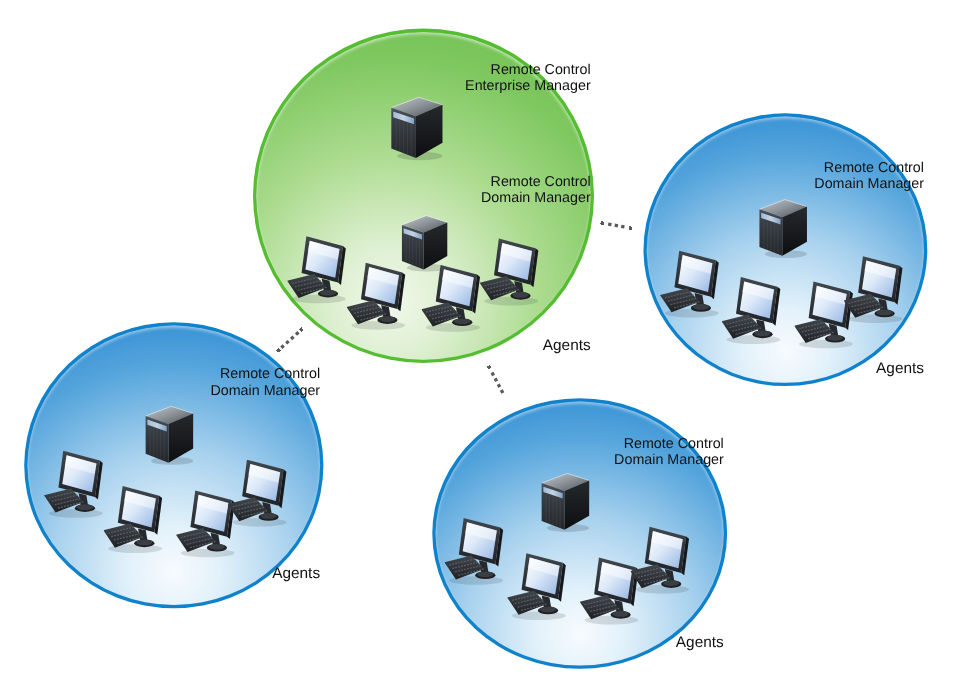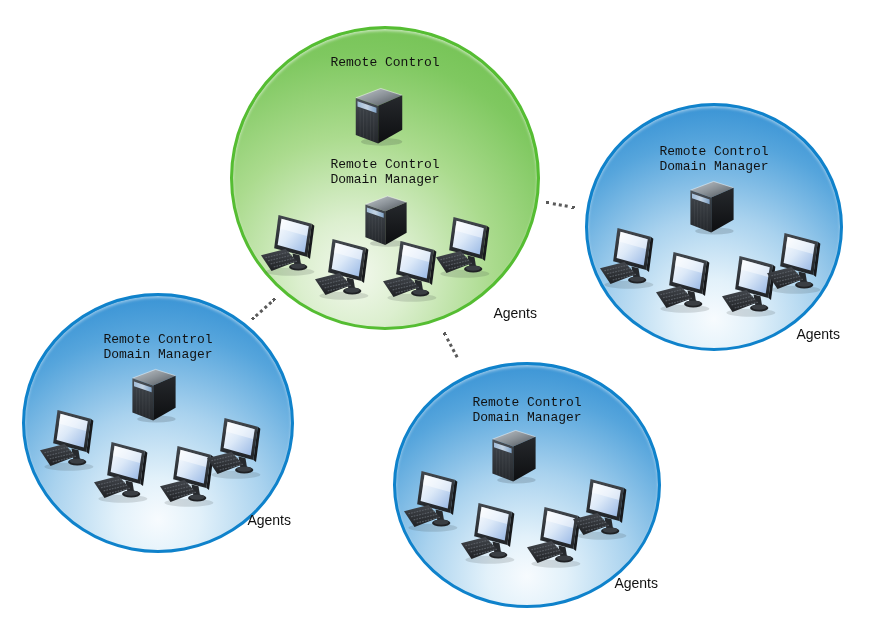--- a/index.html
+++ b/index.html
@@ -13,22 +13,22 @@
     background:radial-gradient(circle at 40% 82%,
       #f2f8ed 0%, #dcefcf 18%, #abdb8e 45%, #7fc860 72%, #6fc04f 92%, #69bd49 100%);
     box-shadow:inset 0 2px 3px rgba(255,255,255,.55);
   }
   .circle.blue{
     border:3px solid #0f82cb;
     background:radial-gradient(circle at 50% 88%,
       #f7fbfe 0%, #e2f1fa 16%, #a9d2ee 42%, #56a5dc 72%, #2d8cd2 93%, #2487ce 100%);
     box-shadow:inset 0 2px 3px rgba(255,255,255,.45);
   }
-  .lbl{position:absolute;left:0;right:0;text-align:center;
-       font-size:13px;line-height:15px;color:#111111;font-family:Liberation Mono, monospace;}
+  .lbl{position:absolute;left:0;right:0;text-align:right;
+       font-size:13px;line-height:15px;color:#111111;}
   .agents{position:absolute;left:0;right:0;text-align:right;
        font-size:14px;line-height:16px;color:#111111;}
   .icon{position:absolute;display:block;}
   .connector{position:absolute;height:0;border-top:3px dotted #5a5a5a;transform-origin:left center;}
 </style>
 </head>
 <body>
 
 <svg width="0" height="0" style="position:absolute" aria-hidden="true">
   <defs>
@@ -103,20 +103,21 @@
 
 <div id="canvas">
 
   <div class="connector" style="left:546px;top:201px;width:29px;transform:rotate(10deg);"></div>
   <div class="connector" style="left:252px;top:318px;width:31px;transform:rotate(-42deg);"></div>
   <div class="connector" style="left:444px;top:331px;width:28px;transform:rotate(62deg);"></div>
 
   <div class="circle green" style="left:230px;top:26px;width:310px;height:304px;">
     <div class="lbl" style="top:26px;">
       <div>Remote Control</div>
+      <div>Enterprise Manager</div>
     </div>
     <svg class="icon" style="left:120px;top:56px;width:52px;height:62px;">
         <use href="#sym-server"></use>
       </svg>
     <div class="lbl" style="top:128px;">
       <div>Remote Control</div>
       <div>Domain Manager</div>
     </div>
     <svg class="icon" style="left:130px;top:164px;width:46px;height:55px;">
         <use href="#sym-server"></use>

